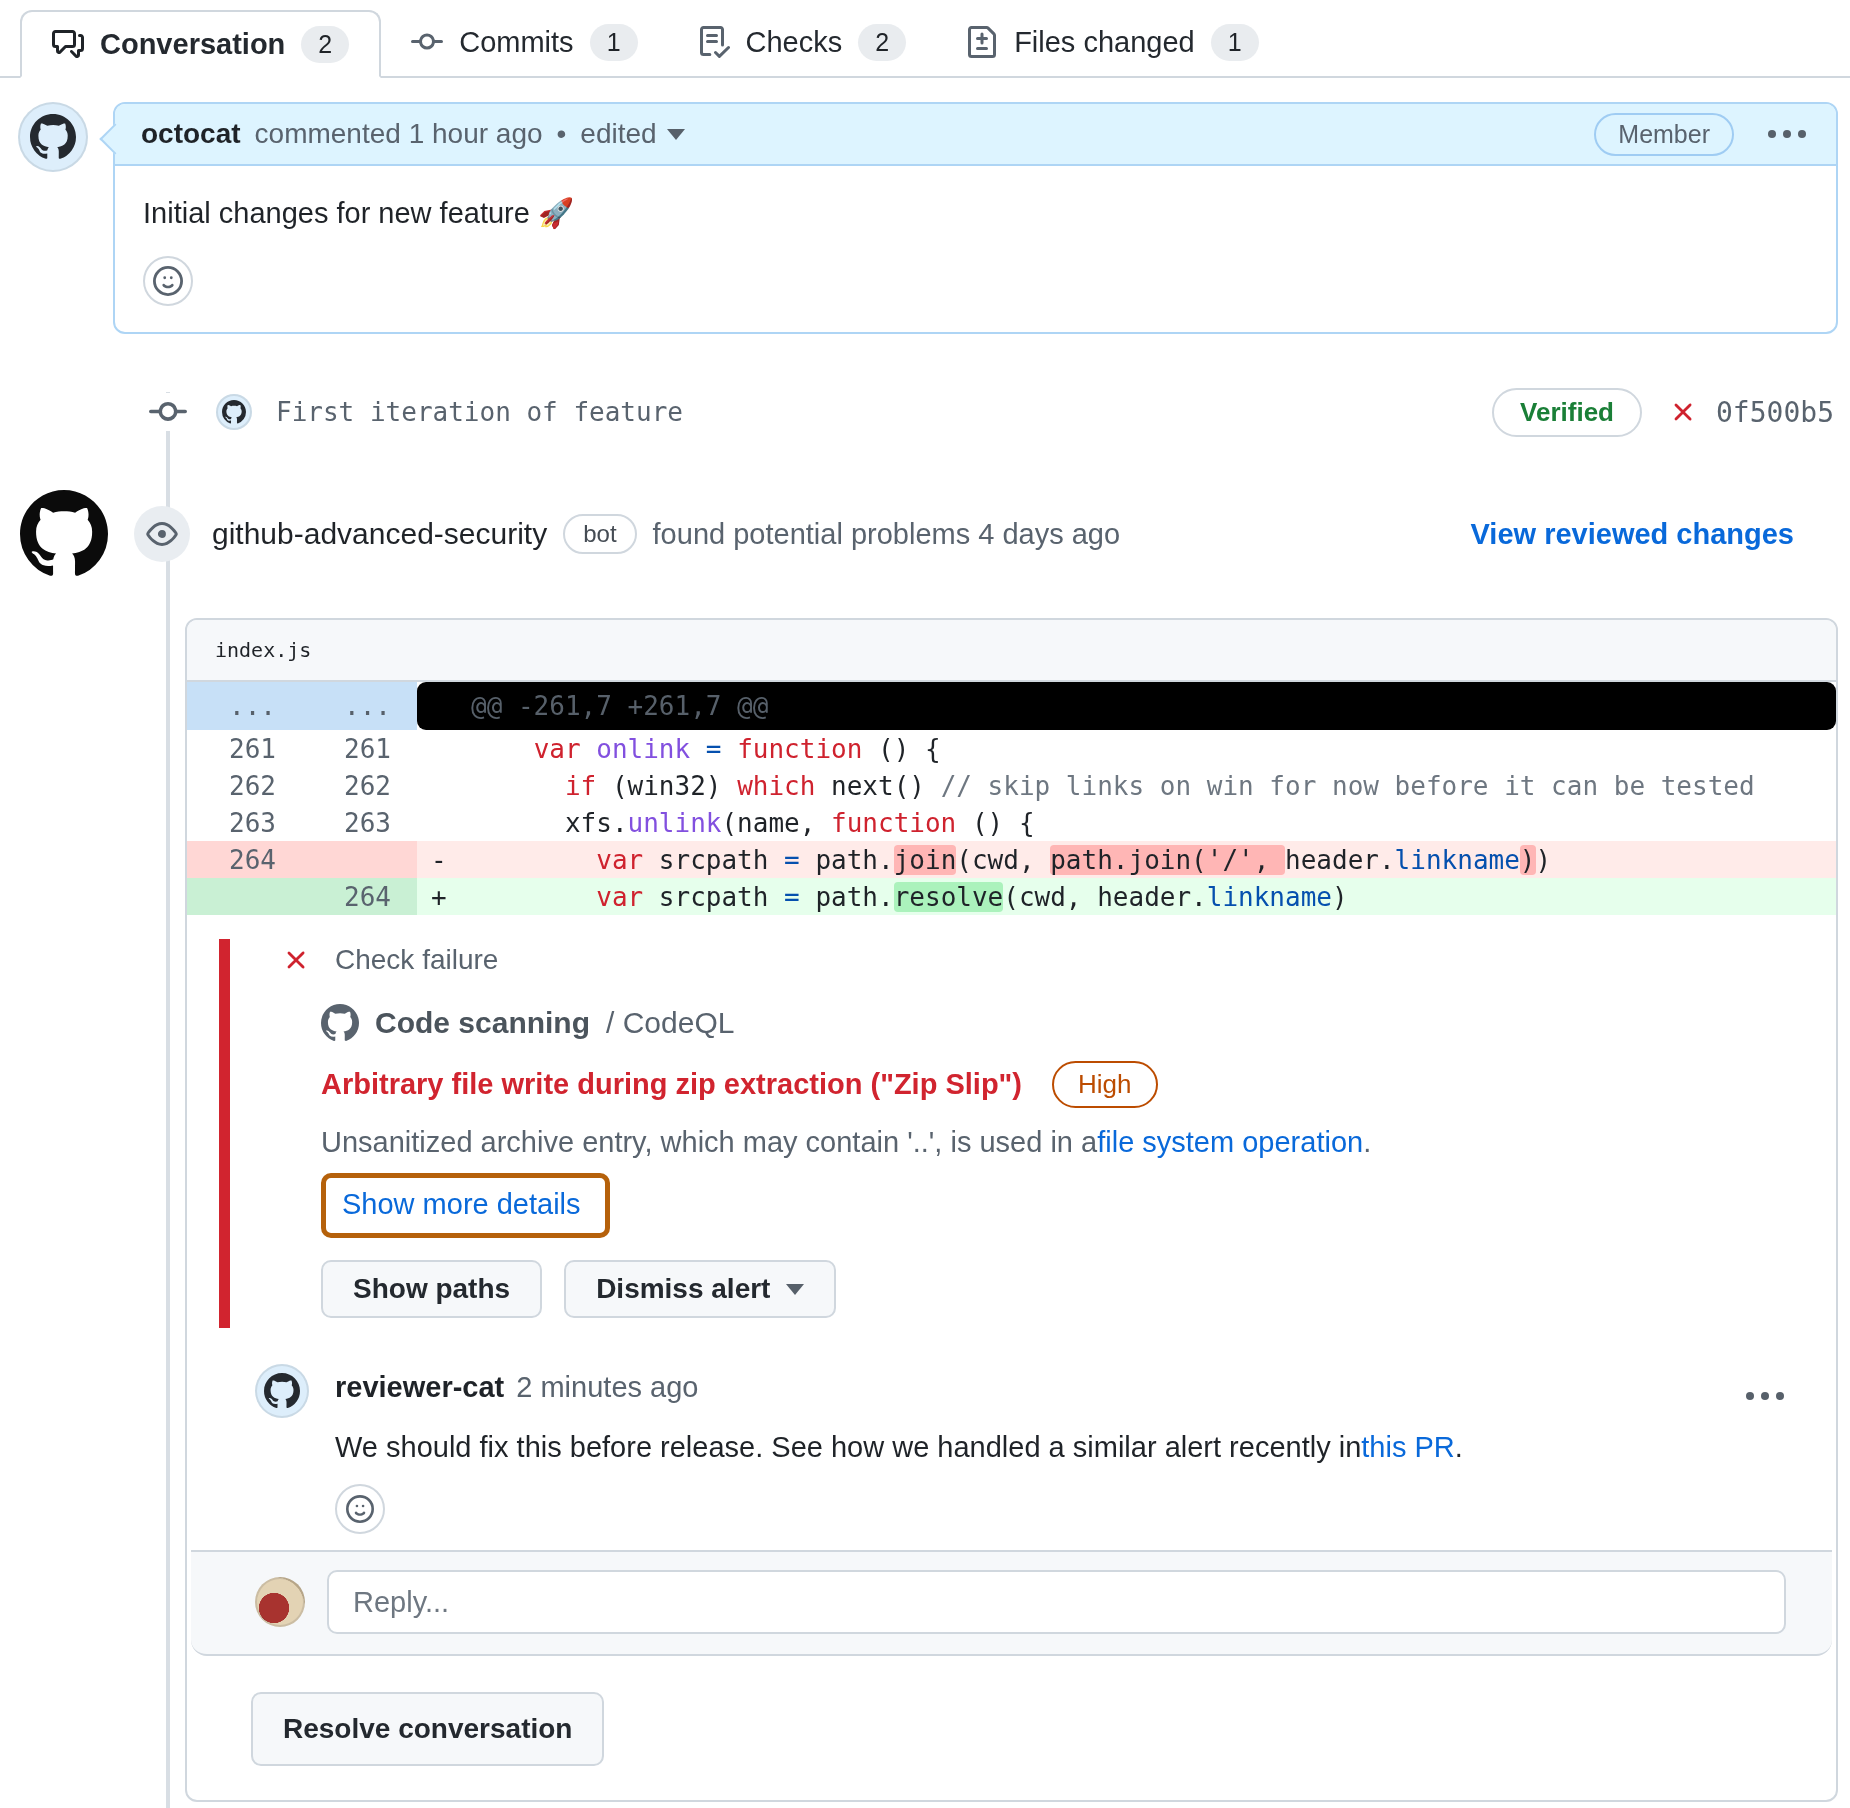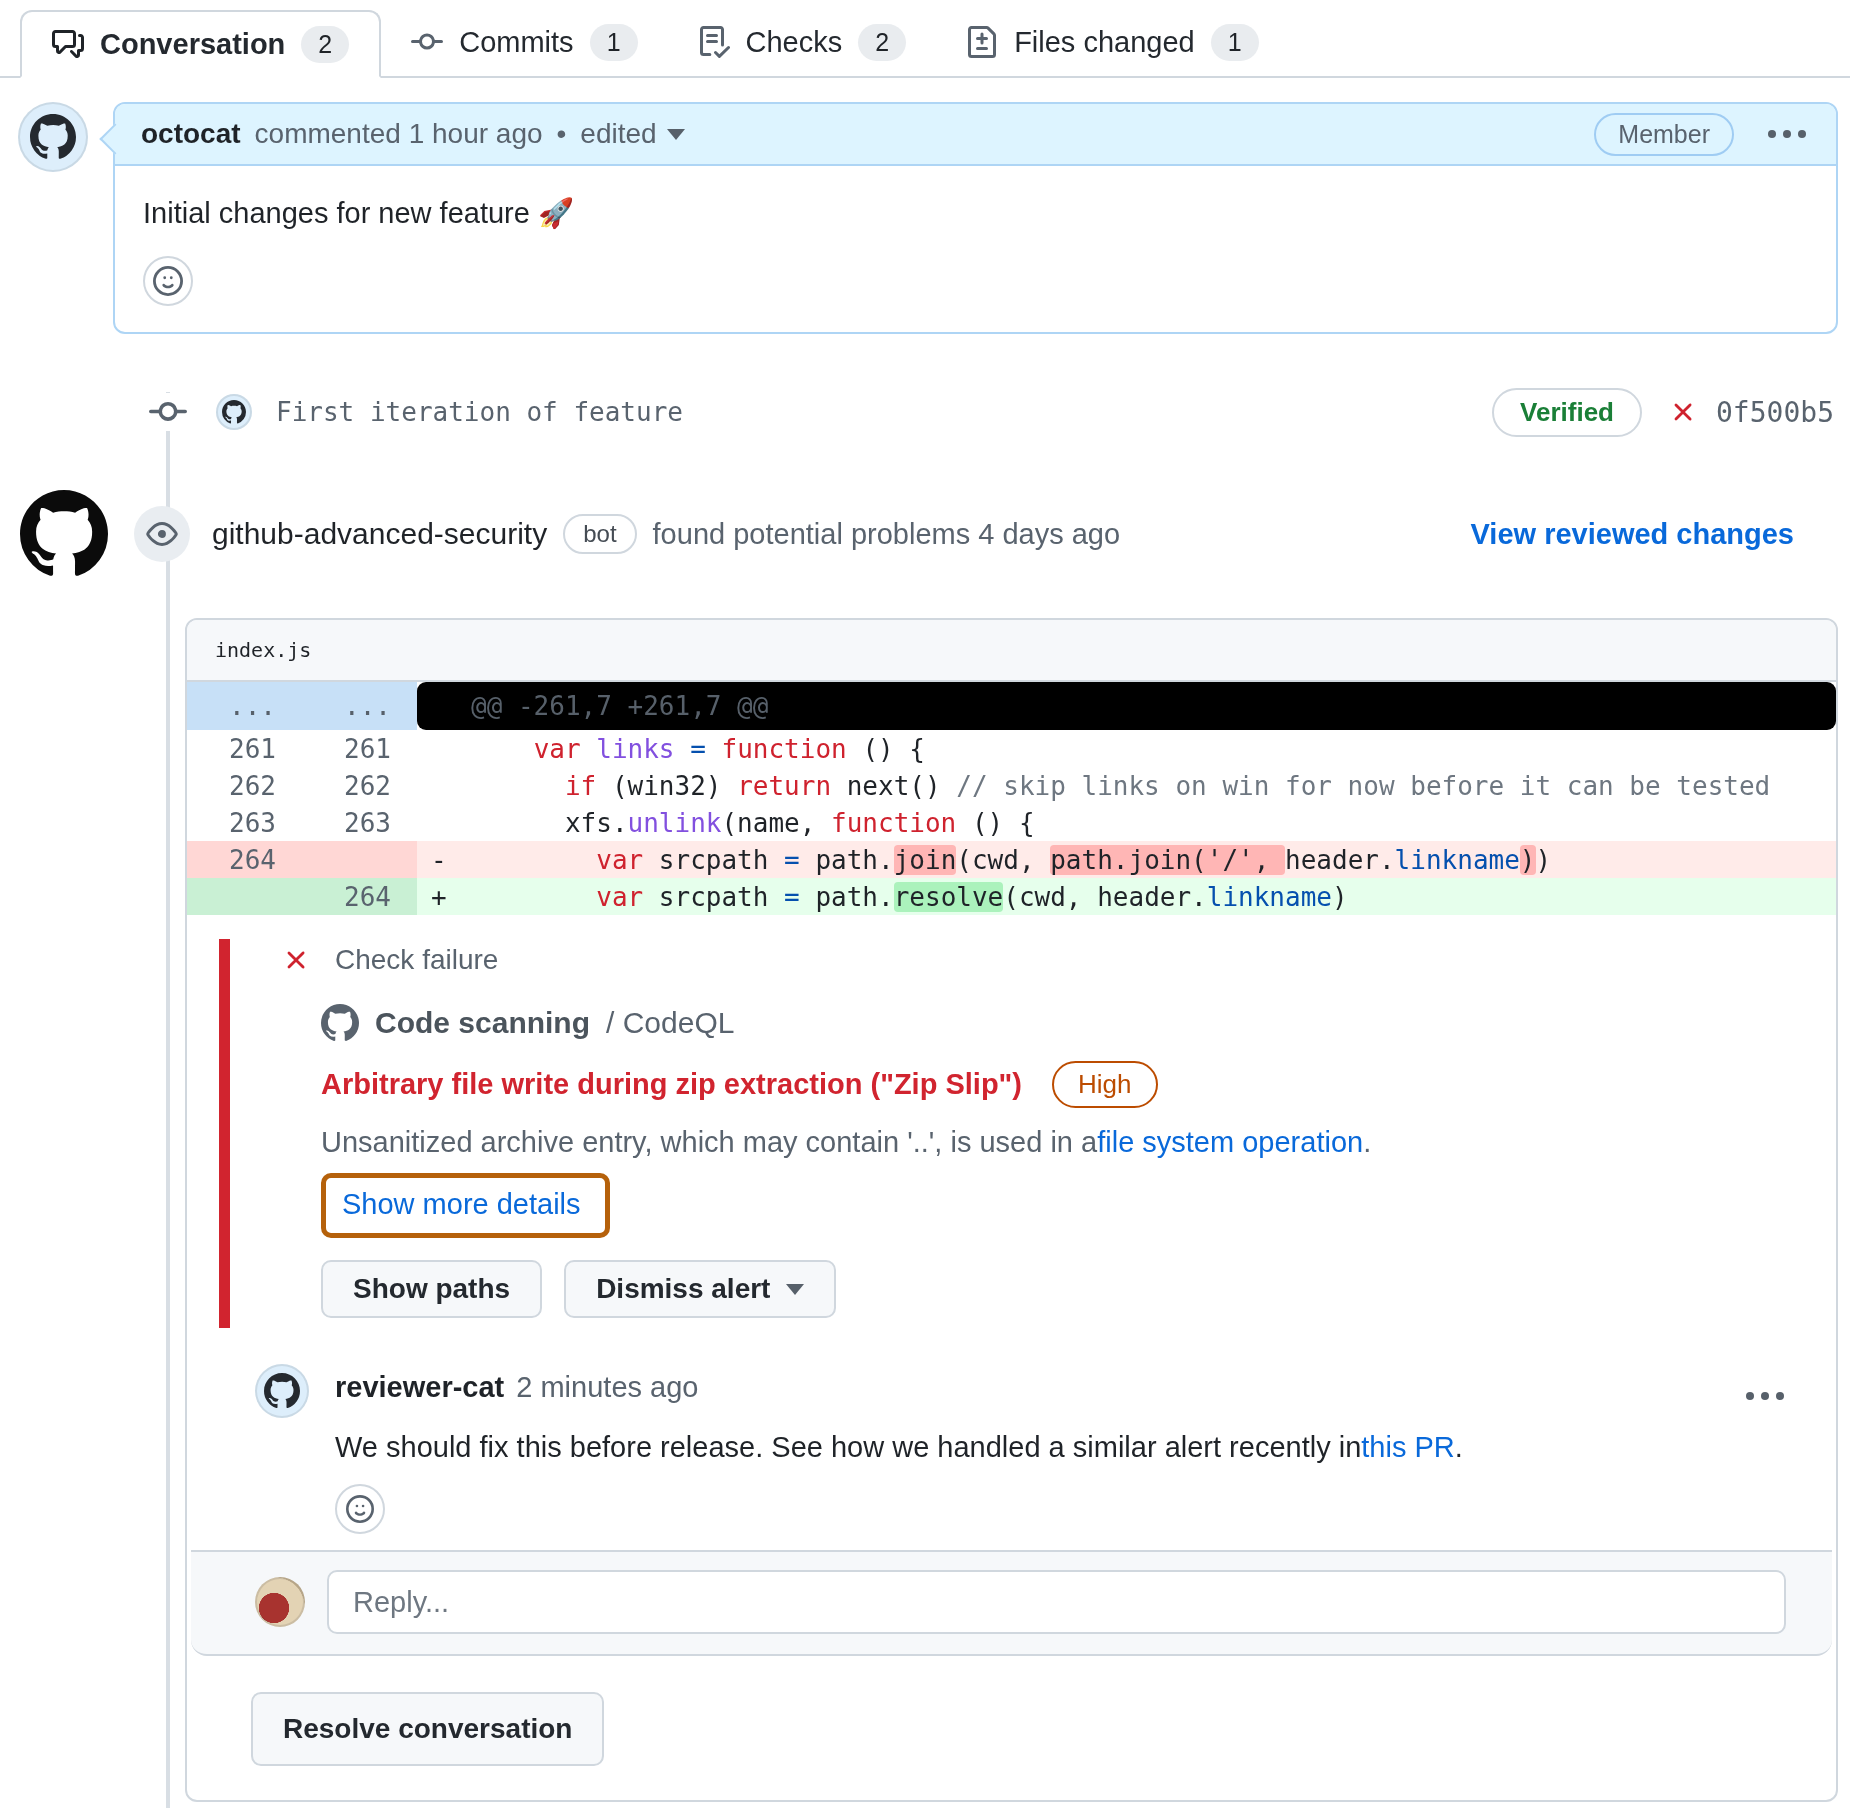--- a/index.html
+++ b/index.html
@@ -298,28 +298,28 @@
           <div class="gnum">...</div>
           <div class="gnum">...</div>
         </div>
         <div class="dcode"><span class="sign"></span><span>@@ -261,7 +261,7 @@</span></div>
       </div>
       <div class="drow ctx">
         <div class="gut">
           <div class="gnum">261</div>
           <div class="gnum">261</div>
         </div>
-        <div class="dcode"><span class="sign"></span><span>    </span><span class="tok-k">var</span><span> </span><span class="tok-e">links</span><span> </span><span class="tok-o">=</span><span> </span><span class="tok-k">function</span><span> () {</span></div>
+        <div class="dcode"><span class="sign"></span><span>    </span><span class="tok-k">var</span><span> </span><span class="tok-e">onlink</span><span> </span><span class="tok-o">=</span><span> </span><span class="tok-k">function</span><span> () {</span></div>
       </div>
       <div class="drow ctx">
         <div class="gut">
           <div class="gnum">262</div>
           <div class="gnum">262</div>
         </div>
-        <div class="dcode"><span class="sign"></span><span>      </span><span class="tok-k">if</span><span> (win32) </span><span class="tok-k">return</span><span> next() </span><span class="tok-cm">// skip links on win for now before it can be tested</span></div>
+        <div class="dcode"><span class="sign"></span><span>      </span><span class="tok-k">if</span><span> (win32) </span><span class="tok-k">which</span><span> next() </span><span class="tok-cm">// skip links on win for now before it can be tested</span></div>
       </div>
       <div class="drow ctx">
         <div class="gut">
           <div class="gnum">263</div>
           <div class="gnum">263</div>
         </div>
         <div class="dcode"><span class="sign"></span><span>      xfs.</span><span class="tok-e">unlink</span><span>(name, </span><span class="tok-k">function</span><span> () {</span></div>
       </div>
       <div class="drow del">
         <div class="gut">

